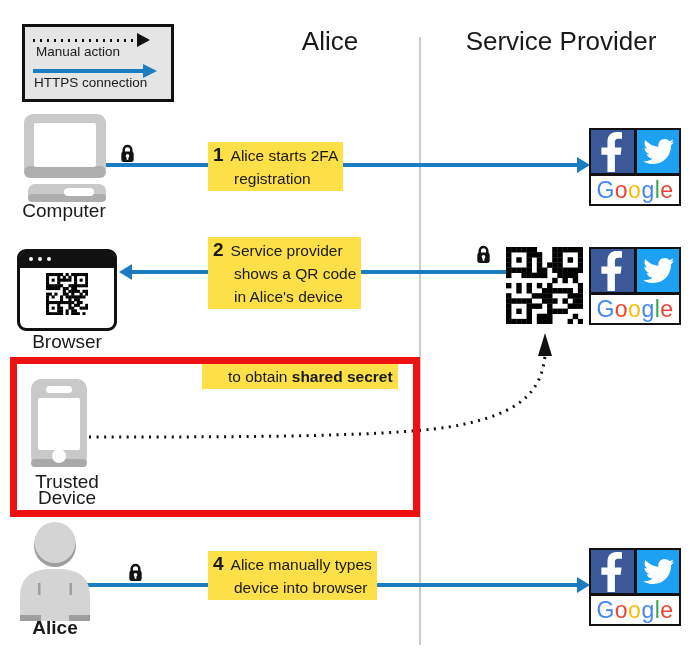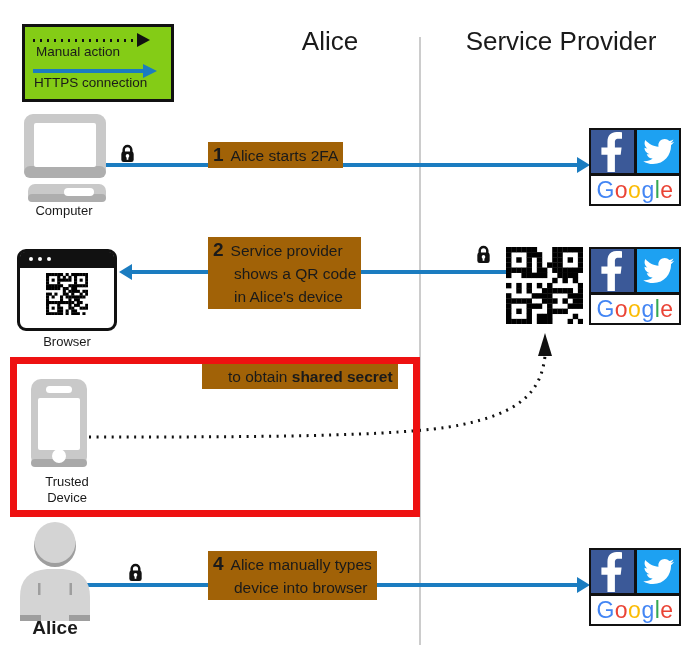--- a/index.html
+++ b/index.html
@@ -1,21 +1,21 @@
 <!DOCTYPE html>
 <html><head>
 <meta charset="utf-8">
 <style>
   html,body{margin:0;padding:0}
   body{width:699px;height:660px;position:relative;background:#fff;overflow:hidden;
        font-family:"Liberation Sans",sans-serif;color:#1a1a1a}
   .abs{position:absolute}
 
   
-  .legend{left:22px;top:24px;width:146px;height:72px;border:3px solid #111;background:#84cc16;z-index:2}
+  .legend{left:22px;top:24px;width:146px;height:72px;border:3px solid #111;background:#e5e5e5;z-index:2}
   .l-dotted{position:absolute;left:8px;top:12px;width:106px;height:3px;
             background:repeating-linear-gradient(90deg,#111 0 2.5px,transparent 2.5px 7px)}
   .l-dhead{position:absolute;left:112px;top:6px;width:0;height:0;
            border-left:13px solid #111;border-top:7px solid transparent;border-bottom:7px solid transparent}
   .l-text{position:absolute;font-size:13.5px;white-space:nowrap}
   .l-solid{position:absolute;left:8px;top:42px;width:112px;height:4px;background:#1b7cc0}
   .l-shead{position:absolute;left:118px;top:37px;width:0;height:0;
            border-left:14px solid #1b7cc0;border-top:7px solid transparent;border-bottom:7px solid transparent}
 
   
@@ -23,27 +23,27 @@
   .divider{left:419px;top:37px;width:2px;height:608px;background:#ccc;z-index:0}
 
   
   .connectors{position:absolute;left:0;top:0;z-index:1}
   .connectors line{stroke:#1b7cc0;stroke-width:4}
   .connectors polygon{fill:#1b7cc0}
   .connectors path{stroke:#111;stroke-width:3;stroke-dasharray:2 5.5;fill:none}
   .connectors polygon.manual{fill:#111}
 
   
-  .step{position:absolute;background:#a16207;padding:1px 5px;font-size:15.5px;line-height:23px;z-index:2;white-space:nowrap}
+  .step{position:absolute;background:#fde047;padding:1px 5px;font-size:15.5px;line-height:23px;z-index:2;white-space:nowrap}
   .step .num{font-weight:bold;font-size:19px;margin-right:7px}
   .step .cont{padding-left:21px}
   .b{font-weight:bold}
 
   
-  .icon-label{position:absolute;font-size:13px;text-align:center;z-index:3;line-height:16px}
+  .icon-label{position:absolute;font-size:19px;text-align:center;z-index:3;line-height:16px}
   .icon-label.big{font-size:19px;font-weight:bold}
   .icon{position:absolute;z-index:3}
 
   
   .browser{left:17px;top:249px;width:94px;height:76px;border:3px solid #111;border-radius:9px;background:#fff;z-index:3}
   .browser-bar{height:11px;background:#111;border-radius:5px 5px 0 0;display:flex;gap:5px;padding:5px 0 0 9px}
   .browser-bar i{width:4px;height:4px;border-radius:50%;background:#fff}
   .browser-body{display:flex;justify-content:center;padding-top:5px}
 
   
@@ -108,20 +108,21 @@
 
 <svg class="icon" style="left:118px;top:143px" width="19" height="21" viewBox="0 0 20 22">
   <path d="M6 10 V7 a4 4 0 0 1 8 0 v3" fill="none" stroke="#111" stroke-width="2.6"></path>
   <rect x="3.5" y="9" width="13" height="11" rx="2.5" fill="#111"></rect>
   <circle cx="10" cy="13.5" r="1.9" fill="#fff"></circle>
   <rect x="9.1" y="14" width="1.8" height="3.6" fill="#fff"></rect>
 </svg>
 
 <div class="step" style="left:208px;top:142px">
   <div><span class="num">1</span><span>Alice starts 2FA</span></div>
+  <div class="cont">registration</div>
 </div>
 
 <div class="logos" style="left:589px;top:128px">
   <div class="logo-row">
     <div class="logo-cell fb">
       <svg width="34" height="42" viewBox="4 1.5 16 21">
         <path fill="#fff" d="M15.12 5.32H17V2.14c-.32-.04-1.43-.14-2.72-.14-2.7 0-4.55 1.7-4.55 4.82v2.87H6.7v3.64h3.03V22h3.72v-8.67h2.9l.44-3.64h-3.34V7.23c0-1.05.28-1.91 1.67-1.91z"></path>
       </svg>
     </div>
     <div class="logo-cell tw">

